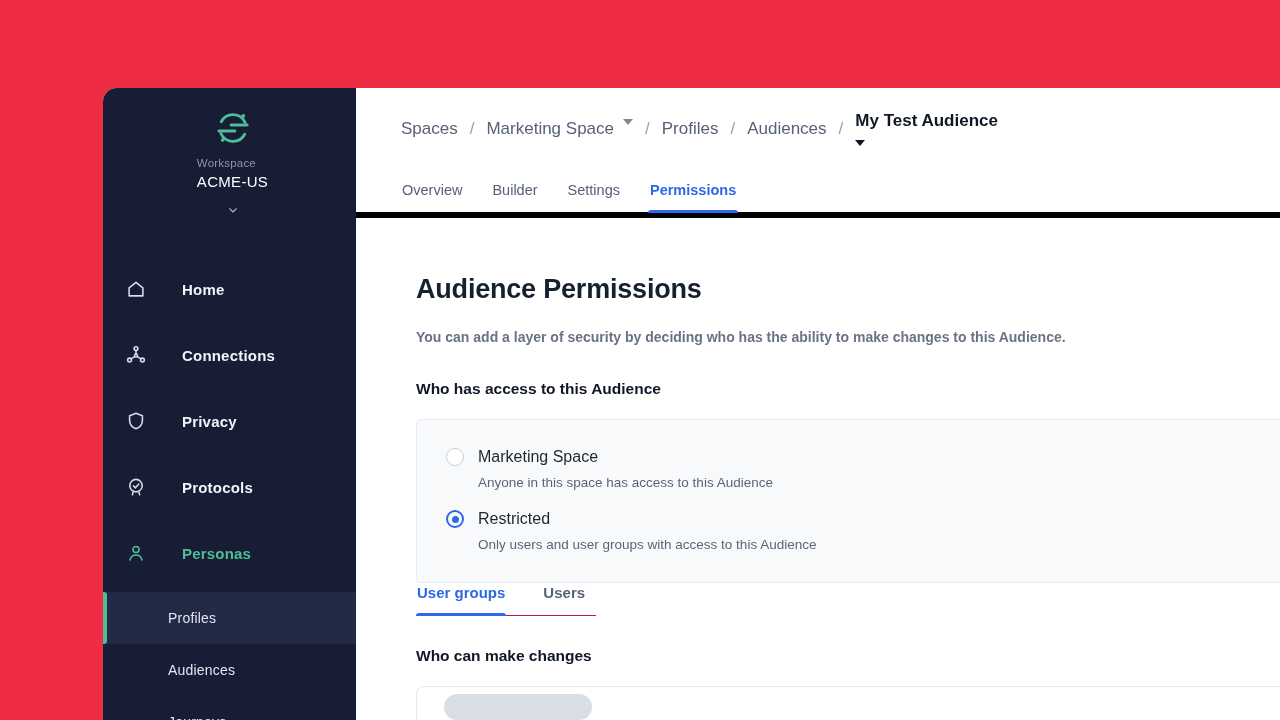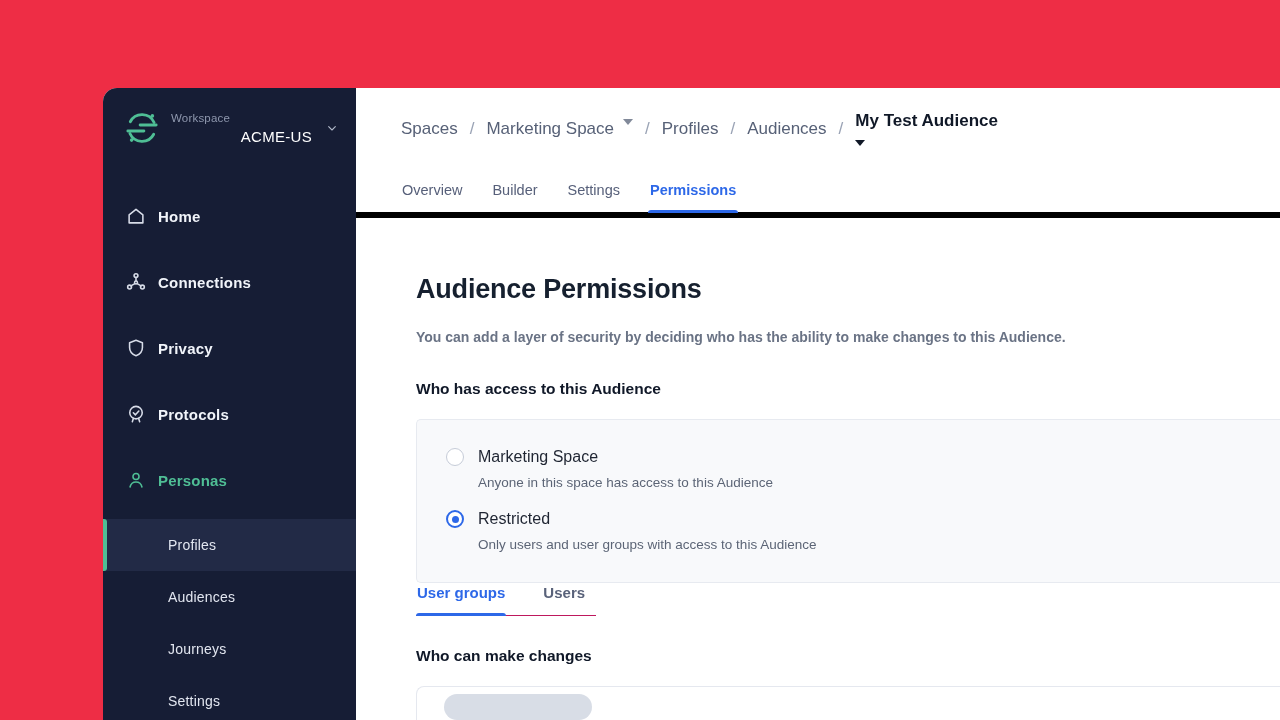--- a/index.html
+++ b/index.html
@@ -18,32 +18,32 @@
     display:flex;
   }
 
   
   .sidebar {
     width:253px; flex:none; background:#161d35; color:#eef1f7;
     display:flex; flex-direction:column; overflow:hidden;
   }
   .workspace {
     display:flex; align-items:center; gap:12px;
-    padding:23px 16px 0 22px; cursor:pointer;
+    padding:23px 16px 0 22px; cursor:pointer;flex-direction:column;
   }
   .ws-logo { width:34px; height:34px; flex:none; }
   .ws-text { flex:1; min-width:0; }
   .ws-label { font-size:11.5px; color:#8e97ad; margin-bottom:4px; letter-spacing:.2px; }
   .ws-name  { font-size:15px; color:#ffffff; font-weight:500; letter-spacing:.3px;text-align:right; }
   .ws-chevron { color:#aeb6c7; flex:none; }
   .ws-chevron svg { width:16px; height:16px; display:block; }
 
   .nav { margin-top:38px; }
   .nav-item {
-    display:flex; align-items:center; height:66px; padding-left:22px; gap:11px;
+    display:flex; align-items:center; height:66px; padding-left:22px; gap:35px;
     font-size:15px; font-weight:700; color:#f1f4fa; letter-spacing:.2px; cursor:pointer;
   }
   .nav-item .nav-icon { width:22px; height:22px; flex:none; color:#d7dce8; }
   .nav-item .nav-icon svg { width:22px; height:22px; display:block; }
   .nav-item.active { color:#4fbe95; }
   .nav-item.active .nav-icon { color:#4fbe95; }
 
   .subnav { margin-top:6px; }
   .subnav-item {
     position:relative; display:flex; align-items:center; height:52px;

